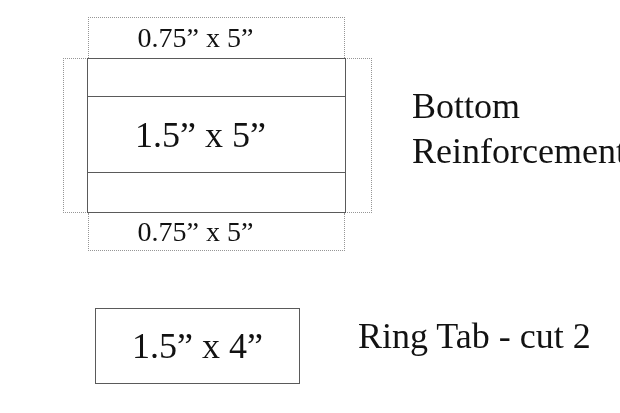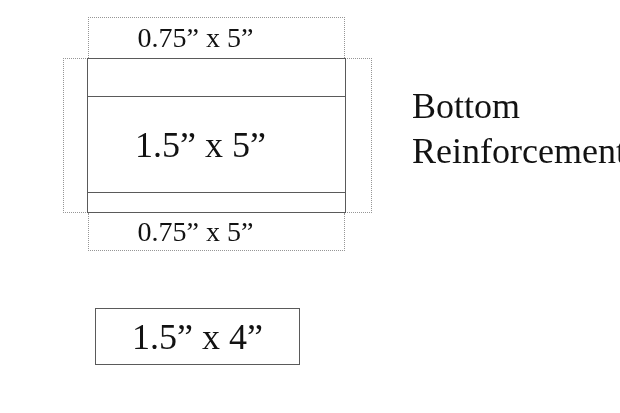--- a/index.html
+++ b/index.html
@@ -28,30 +28,30 @@
     position:absolute; left:23px; top:58px; width:309px; height:155px;
     border:1px dotted var(--dotted-line,#969696);
   }
   .panel {
     position:absolute; left:47px; top:58px; width:259px; height:155px;
     border:1px solid var(--solid-line,#5a5a5a); background:#ffffff;
     display:flex; flex-direction:column;
   }
   .band-top { height:37px; }
   .band-mid {
-    height:97px;
+    height:77px;
     border-top:1px solid var(--solid-line,#5a5a5a);
     border-bottom:1px solid var(--solid-line,#5a5a5a);
     display:flex; align-items:center; justify-content:center;
   }
   .band-bot { flex:1; }
 
   
   .piece {
-    position:absolute; left:55px; top:308px; width:205px; height:57px;
+    position:absolute; left:55px; top:308px; width:205px; height:76px;
     border:1px solid var(--solid-line,#5a5a5a); background:#ffffff;
     display:flex; align-items:center; justify-content:center;
   }
 
   
   .dim-sm { font-size:28px; line-height:1; white-space:nowrap; }
   .dim-lg { font-size:36px; line-height:1; white-space:nowrap; }
   .shift  { transform:translateX(-21px); }
   .shift-mid { transform:translateX(-16px); }
   .caption { position:absolute; font-size:36px; line-height:45px; }
@@ -82,15 +82,16 @@
       <span class="dim-sm shift">0.75” x 5”</span>
     </div>
 
     <div class="caption caption-wrap">Bottom Reinforcement</div>
   </section>
 
   <section class="figure">
     <div class="piece">
       <span class="dim-lg">1.5” x 4”</span>
     </div>
+    <div class="caption caption-line">Ring Tab - cut 2</div>
   </section>
 
 </div>
 
 </body></html>

